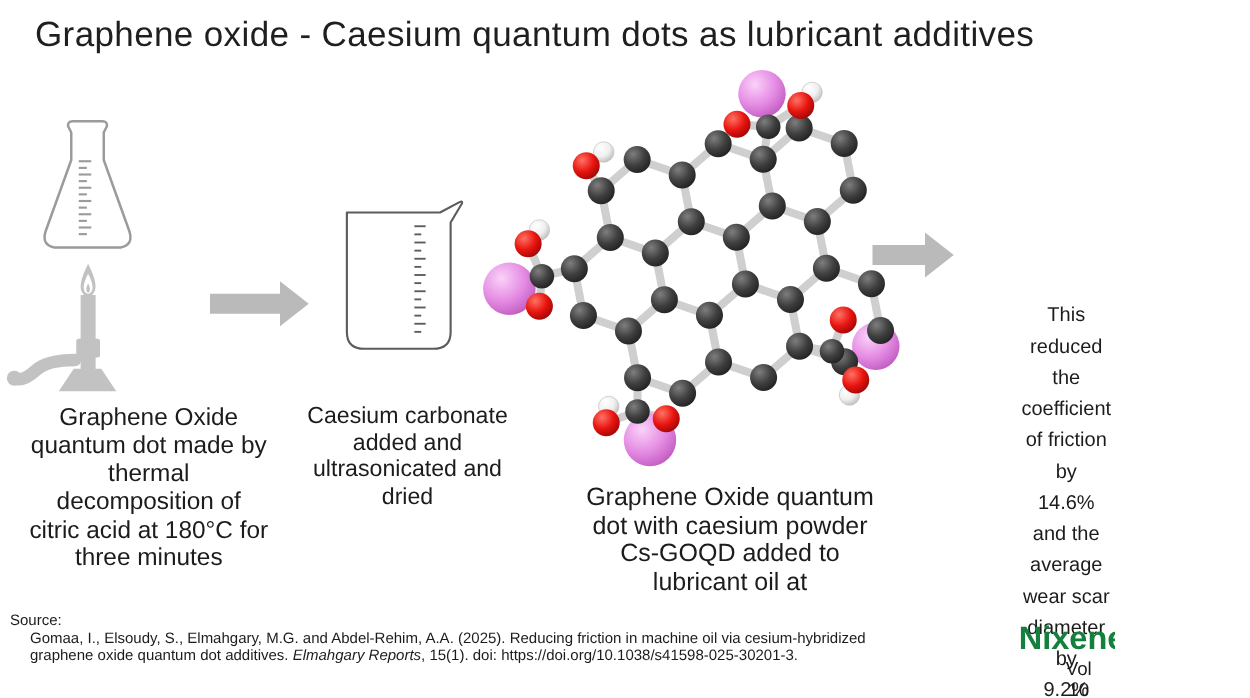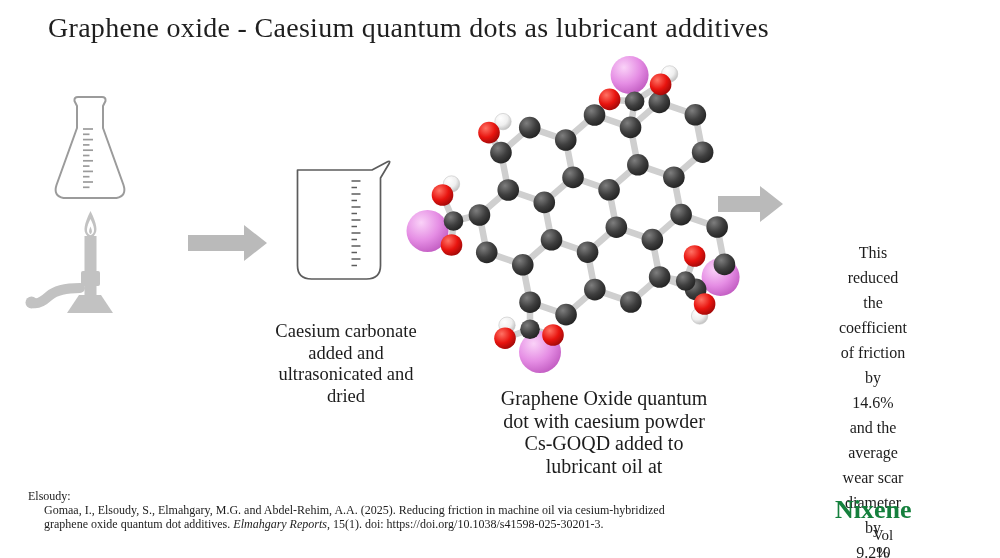--- a/index.html
+++ b/index.html
@@ -1,17 +1,17 @@
 <!DOCTYPE html>
 <html><head>
 <meta charset="utf-8">
 <style>
   html,body{margin:0;padding:0;background:#ffffff;}
   .canvas{position:relative;width:892px;height:558px;background:#ffffff;overflow:hidden;
-          font-family:Liberation Serif, serif;color:#1c1c1c;margin-left:20px;}
+          font-family:Liberation Sans, sans-serif;color:#1c1c1c;}
   #diagram{position:absolute;left:0;top:0;width:1000px;height:558px;}
   .txt{position:absolute;white-space:pre-line;color:#1c1c1c;}
   .ctr{text-align:center;transform:translateX(-50%);}
   .t-title{left:28px;top:12px;font-size:28px;letter-spacing:.3px;color:#1f1f1f;}
   .t-s1{left:119px;top:323px;font-size:19.5px;line-height:22.4px;}
   .t-s2{left:326px;top:321px;font-size:18.5px;line-height:21.6px;}
   .t-s3{left:584px;top:387px;font-size:20px;line-height:22.6px;}
   .t-s4{left:837px;top:91px;font-size:19.5px;line-height:20.6px;}
   .t-res{left:853px;top:240px;font-size:16px;line-height:25px;}
   .t-srclabel{left:8px;top:489px;font-size:12px;}
@@ -203,34 +203,40 @@
         <circle cx="422.5" cy="195" r="10.8" fill="url(#gO)"></circle>
         <circle cx="533" cy="335" r="10.8" fill="url(#gO)"></circle>
         <circle cx="485" cy="338.2" r="10.8" fill="url(#gO)"></circle>
         <circle cx="674.6" cy="256" r="10.8" fill="url(#gO)"></circle>
         <circle cx="684.6" cy="304" r="10.8" fill="url(#gO)"></circle>
       </g>
   </svg>
 
   <div class="txt t-title">Graphene oxide - Caesium quantum dots as lubricant additives</div>
 
+  <div class="txt ctr t-s1">Graphene Oxide
+quantum dot made by
+thermal
+decomposition of
+citric acid at 180°C for
+three minutes</div>
   <div class="txt ctr t-s3">Graphene Oxide quantum
 dot with caesium powder
 Cs-GOQD added to
 lubricant oil at</div>
   <div class="txt ctr t-s2">Caesium carbonate
 added and
 ultrasonicated  and
 dried</div>
   <div class="txt ctr t-res">This reduced the
 coefficient of friction by
 14.6% and the average
 wear scar diameter by
 9.2%</div>
 
-  <div class="txt t-srclabel">Elsoudy:</div>
+  <div class="txt t-srclabel">Source:</div>
   <div class="txt t-cite"><span>Gomaa, I., Elsoudy, S., Elmahgary, M.G. and Abdel-Rehim, A.A. (2025). Reducing friction in machine oil via cesium-hybridized
 graphene oxide quantum dot additives. </span><i>Elmahgary Reports</i><span>, 15(1). doi: https://doi.org/10.1038/s41598-025-30201-3.</span></div>
 
   <div class="txt t-logo"><b>Nixene</b><span>Journal</span></div>
   <div class="txt ctr t-issue">Vol 10  iss 1</div>
 
 </div>
 
 </body></html>

